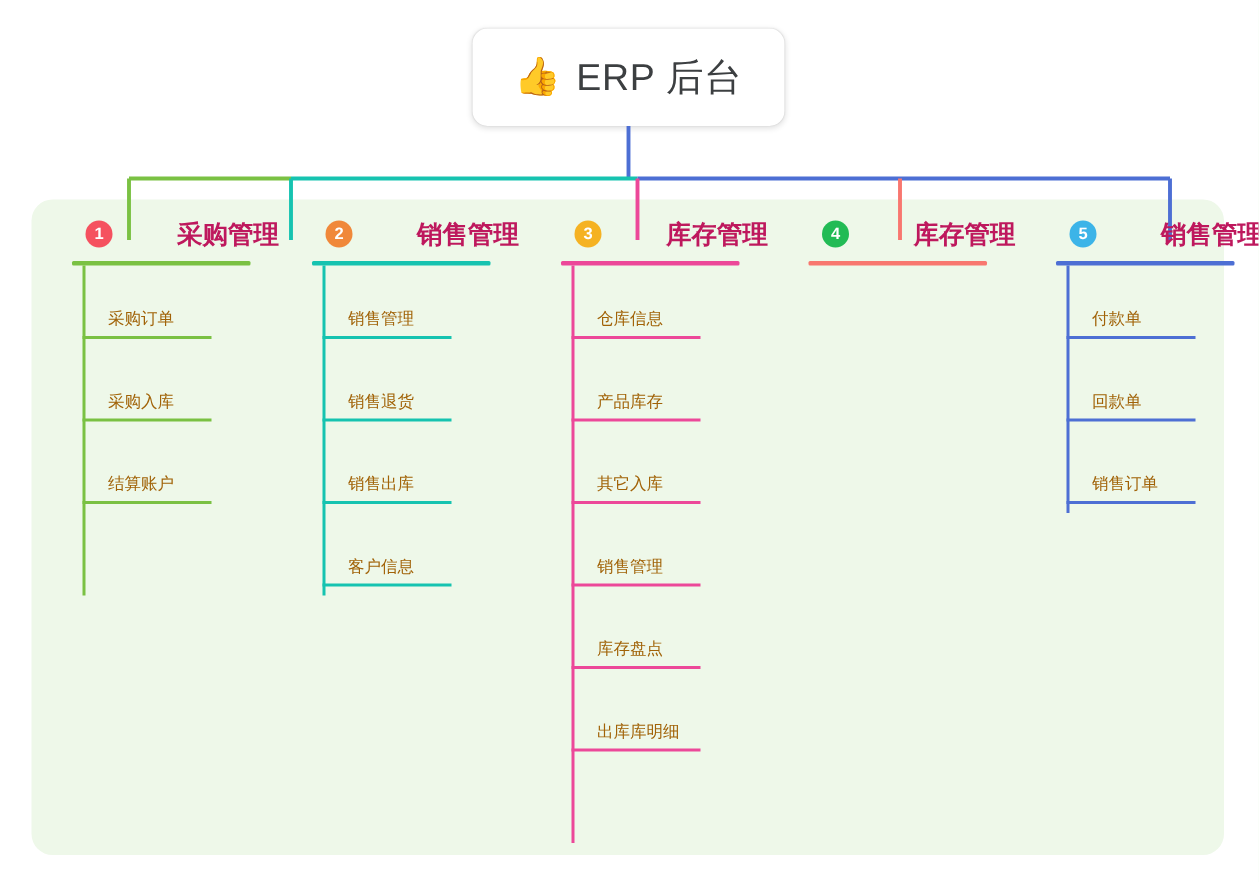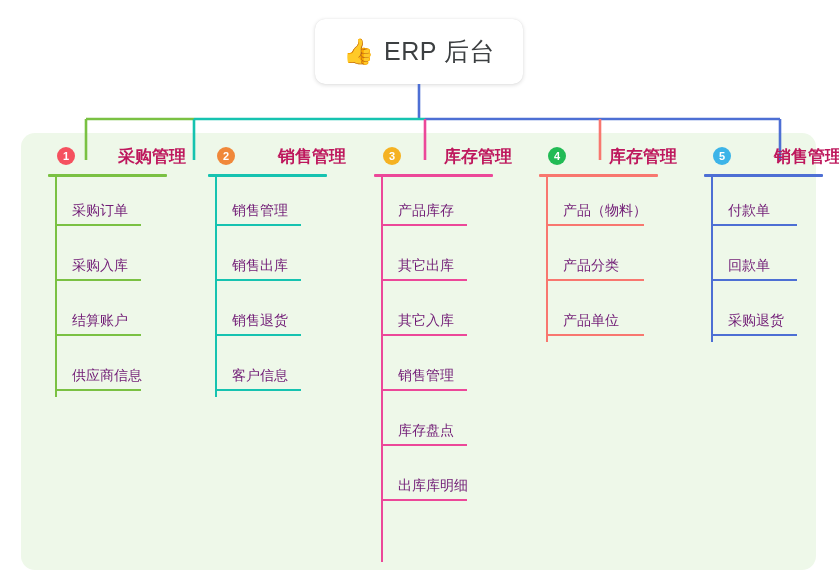--- a/index.html
+++ b/index.html
@@ -120,22 +120,22 @@
   }
   .leaf {
     position: relative;
     height: 55px;
     box-sizing: border-box;
   }
   .leaf-label {
     position: absolute;
     left: 32px;
     bottom: 12px;
-    font-size: 14px;
-    color: #701a75;
+    font-size: 11px;
+    color: #a16207;
     white-space: nowrap;
   }
   .leaf-underline {
     position: absolute;
     left: 15px;
     bottom: 6px;
     height: 1.6px;
     width: 86px;
   }
 </style>
@@ -177,66 +177,62 @@
             <div class="leaf-underline" style="background: rgb(122, 193, 67); width: 86px;"></div>
           </div>
           <div class="leaf">
             <span class="leaf-label">采购入库</span>
             <div class="leaf-underline" style="background: rgb(122, 193, 67); width: 86px;"></div>
           </div>
           <div class="leaf">
             <span class="leaf-label">结算账户</span>
             <div class="leaf-underline" style="background: rgb(122, 193, 67); width: 86px;"></div>
           </div>
-          <div class="leaf">
-            <span class="leaf-label">供应商信息</span>
-            <div class="leaf-underline" style="background: rgb(122, 193, 67); width: 86px;"></div>
-          </div>
         </div>
       </div>
       <div class="column" style="left: 200px;">
         <div class="col-header">
           <span class="badge" style="background: rgb(240, 136, 58);">2</span>
           <span class="col-title">销售管理</span>
         </div>
         <div class="col-underline" style="background: rgb(22, 195, 176);"></div>
         <div class="leaf-list">
           <div class="leaf-spine" style="background: rgb(22, 195, 176); height: 220px;"></div>
           <div class="leaf">
             <span class="leaf-label">销售管理</span>
             <div class="leaf-underline" style="background: rgb(22, 195, 176); width: 86px;"></div>
           </div>
           <div class="leaf">
+            <span class="leaf-label">销售退货</span>
+            <div class="leaf-underline" style="background: rgb(22, 195, 176); width: 86px;"></div>
+          </div>
+          <div class="leaf">
             <span class="leaf-label">销售出库</span>
-            <div class="leaf-underline" style="background: rgb(22, 195, 176); width: 86px;"></div>
-          </div>
-          <div class="leaf">
-            <span class="leaf-label">销售退货</span>
             <div class="leaf-underline" style="background: rgb(22, 195, 176); width: 86px;"></div>
           </div>
           <div class="leaf">
             <span class="leaf-label">客户信息</span>
             <div class="leaf-underline" style="background: rgb(22, 195, 176); width: 86px;"></div>
           </div>
         </div>
       </div>
       <div class="column" style="left: 366px;">
         <div class="col-header">
           <span class="badge" style="background: rgb(245, 178, 34);">3</span>
           <span class="col-title">库存管理</span>
         </div>
         <div class="col-underline" style="background: rgb(236, 72, 153);"></div>
         <div class="leaf-list">
           <div class="leaf-spine" style="background: rgb(236, 72, 153); height: 385px;"></div>
           <div class="leaf">
+            <span class="leaf-label">仓库信息</span>
+            <div class="leaf-underline" style="background: rgb(236, 72, 153); width: 86px;"></div>
+          </div>
+          <div class="leaf">
             <span class="leaf-label">产品库存</span>
-            <div class="leaf-underline" style="background: rgb(236, 72, 153); width: 86px;"></div>
-          </div>
-          <div class="leaf">
-            <span class="leaf-label">其它出库</span>
             <div class="leaf-underline" style="background: rgb(236, 72, 153); width: 86px;"></div>
           </div>
           <div class="leaf">
             <span class="leaf-label">其它入库</span>
             <div class="leaf-underline" style="background: rgb(236, 72, 153); width: 86px;"></div>
           </div>
           <div class="leaf">
             <span class="leaf-label">销售管理</span>
             <div class="leaf-underline" style="background: rgb(236, 72, 153); width: 86px;"></div>
           </div>
@@ -249,53 +245,38 @@
             <div class="leaf-underline" style="background: rgb(236, 72, 153); width: 86px;"></div>
           </div>
         </div>
       </div>
       <div class="column" style="left: 531px;">
         <div class="col-header">
           <span class="badge" style="background: rgb(34, 187, 85);">4</span>
           <span class="col-title">库存管理</span>
         </div>
         <div class="col-underline" style="background: rgb(248, 119, 111);"></div>
-        <div class="leaf-list">
-          <div class="leaf-spine" style="background: rgb(248, 119, 111); height: 165px;"></div>
-          <div class="leaf">
-            <span class="leaf-label">产品（物料）</span>
-            <div class="leaf-underline" style="background: rgb(248, 119, 111); width: 98px;"></div>
-          </div>
-          <div class="leaf">
-            <span class="leaf-label">产品分类</span>
-            <div class="leaf-underline" style="background: rgb(248, 119, 111); width: 98px;"></div>
-          </div>
-          <div class="leaf">
-            <span class="leaf-label">产品单位</span>
-            <div class="leaf-underline" style="background: rgb(248, 119, 111); width: 98px;"></div>
-          </div>
-        </div>
       </div>
       <div class="column" style="left: 696px;">
         <div class="col-header">
           <span class="badge" style="background: rgb(60, 180, 232);">5</span>
           <span class="col-title">销售管理</span>
         </div>
         <div class="col-underline" style="background: rgb(77, 111, 212);"></div>
         <div class="leaf-list">
           <div class="leaf-spine" style="background: rgb(77, 111, 212); height: 165px;"></div>
           <div class="leaf">
             <span class="leaf-label">付款单</span>
             <div class="leaf-underline" style="background: rgb(77, 111, 212); width: 86px;"></div>
           </div>
           <div class="leaf">
             <span class="leaf-label">回款单</span>
             <div class="leaf-underline" style="background: rgb(77, 111, 212); width: 86px;"></div>
           </div>
           <div class="leaf">
-            <span class="leaf-label">采购退货</span>
+            <span class="leaf-label">销售订单</span>
             <div class="leaf-underline" style="background: rgb(77, 111, 212); width: 86px;"></div>
           </div>
         </div>
       </div>
     </div>
 
 </div>
 
 </body></html>

